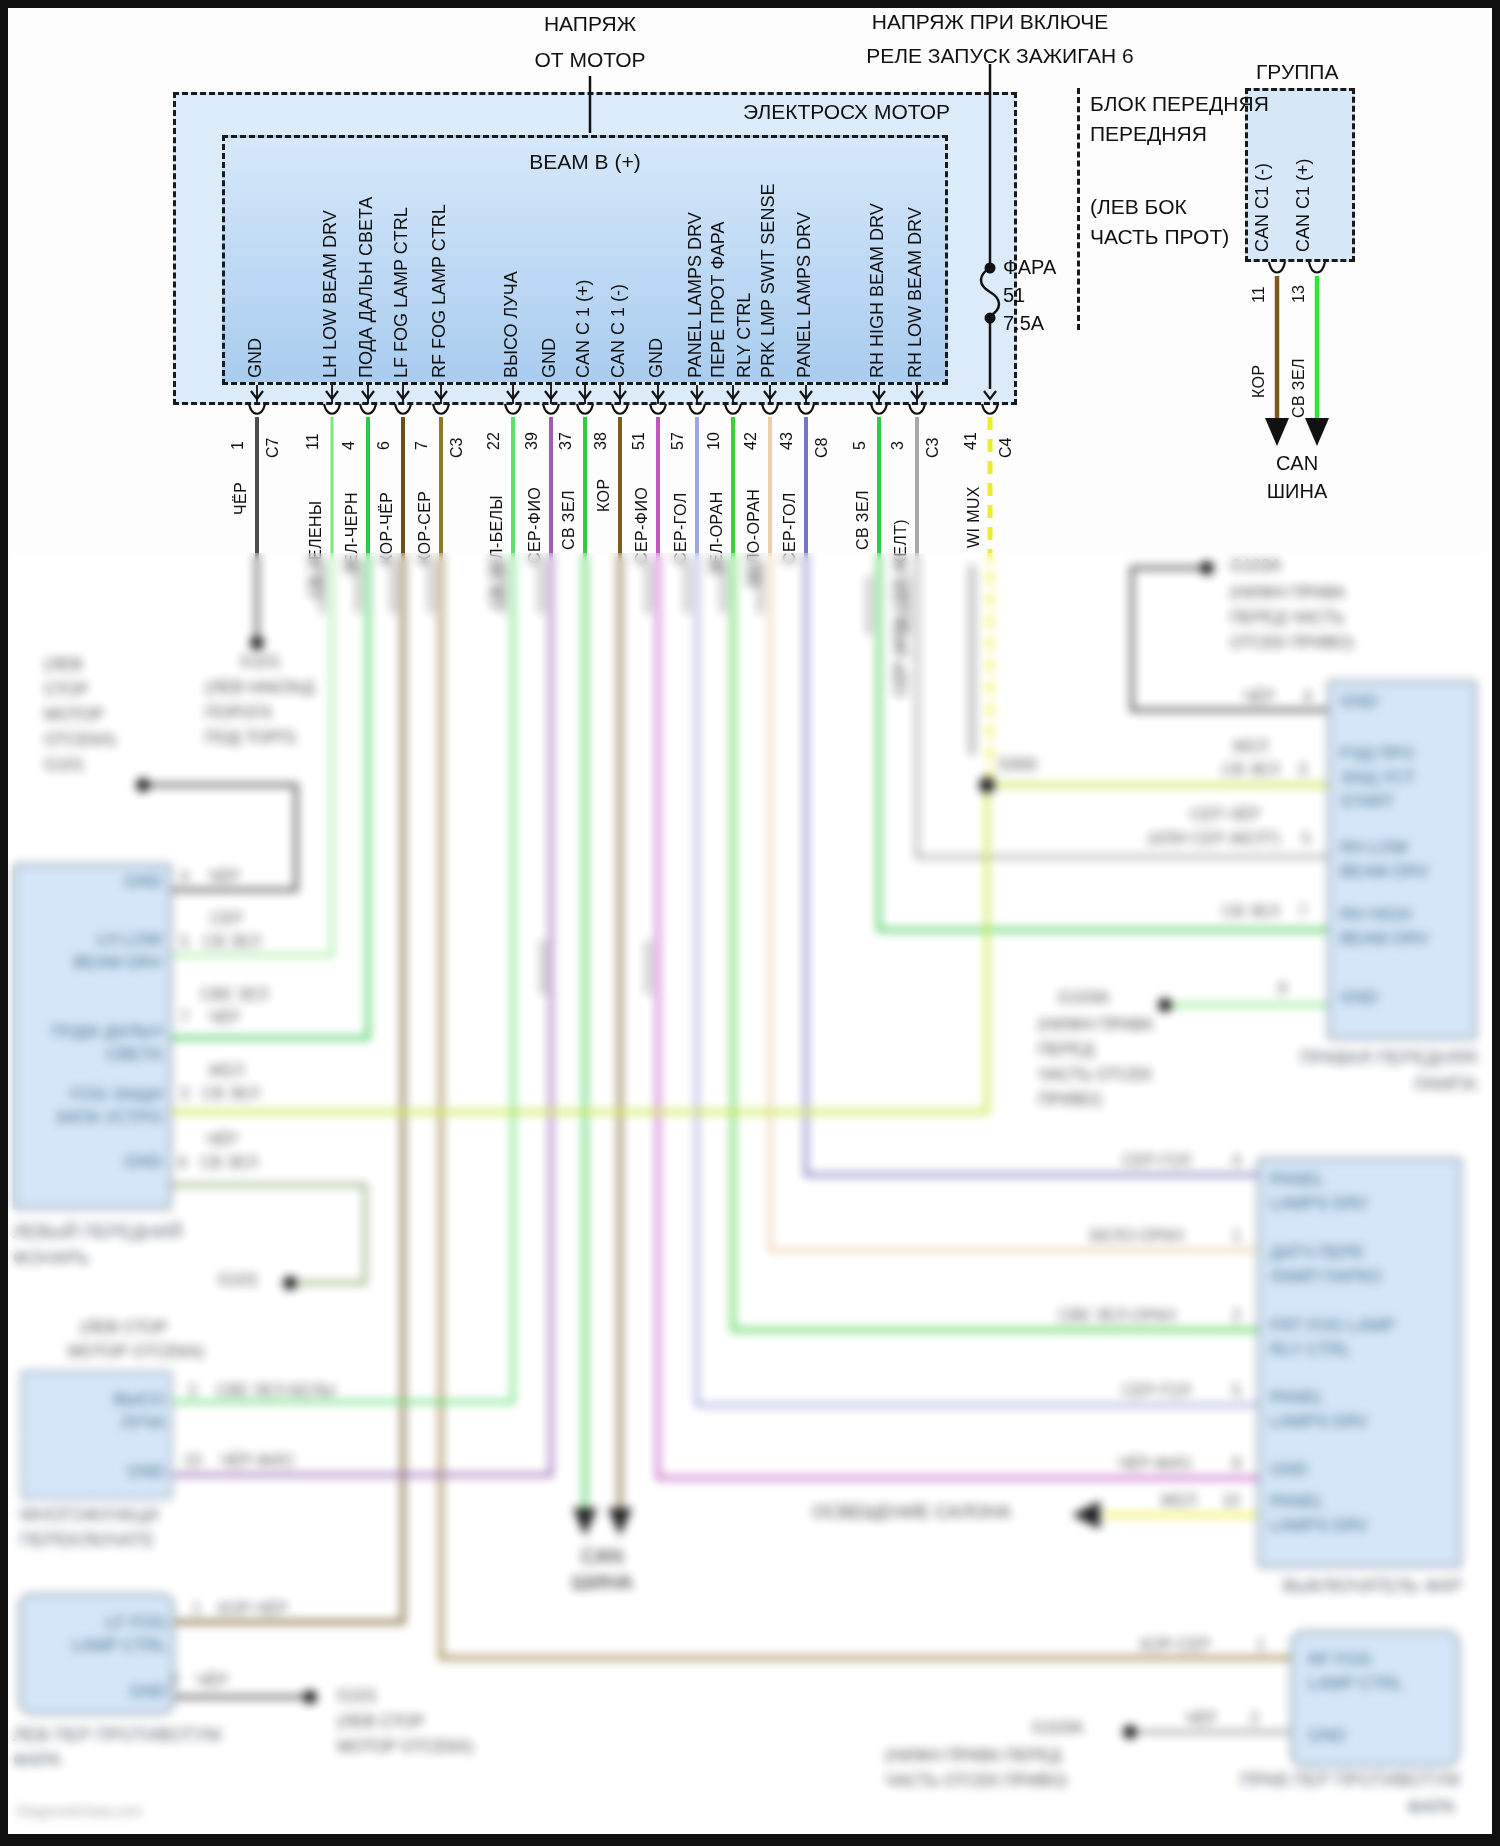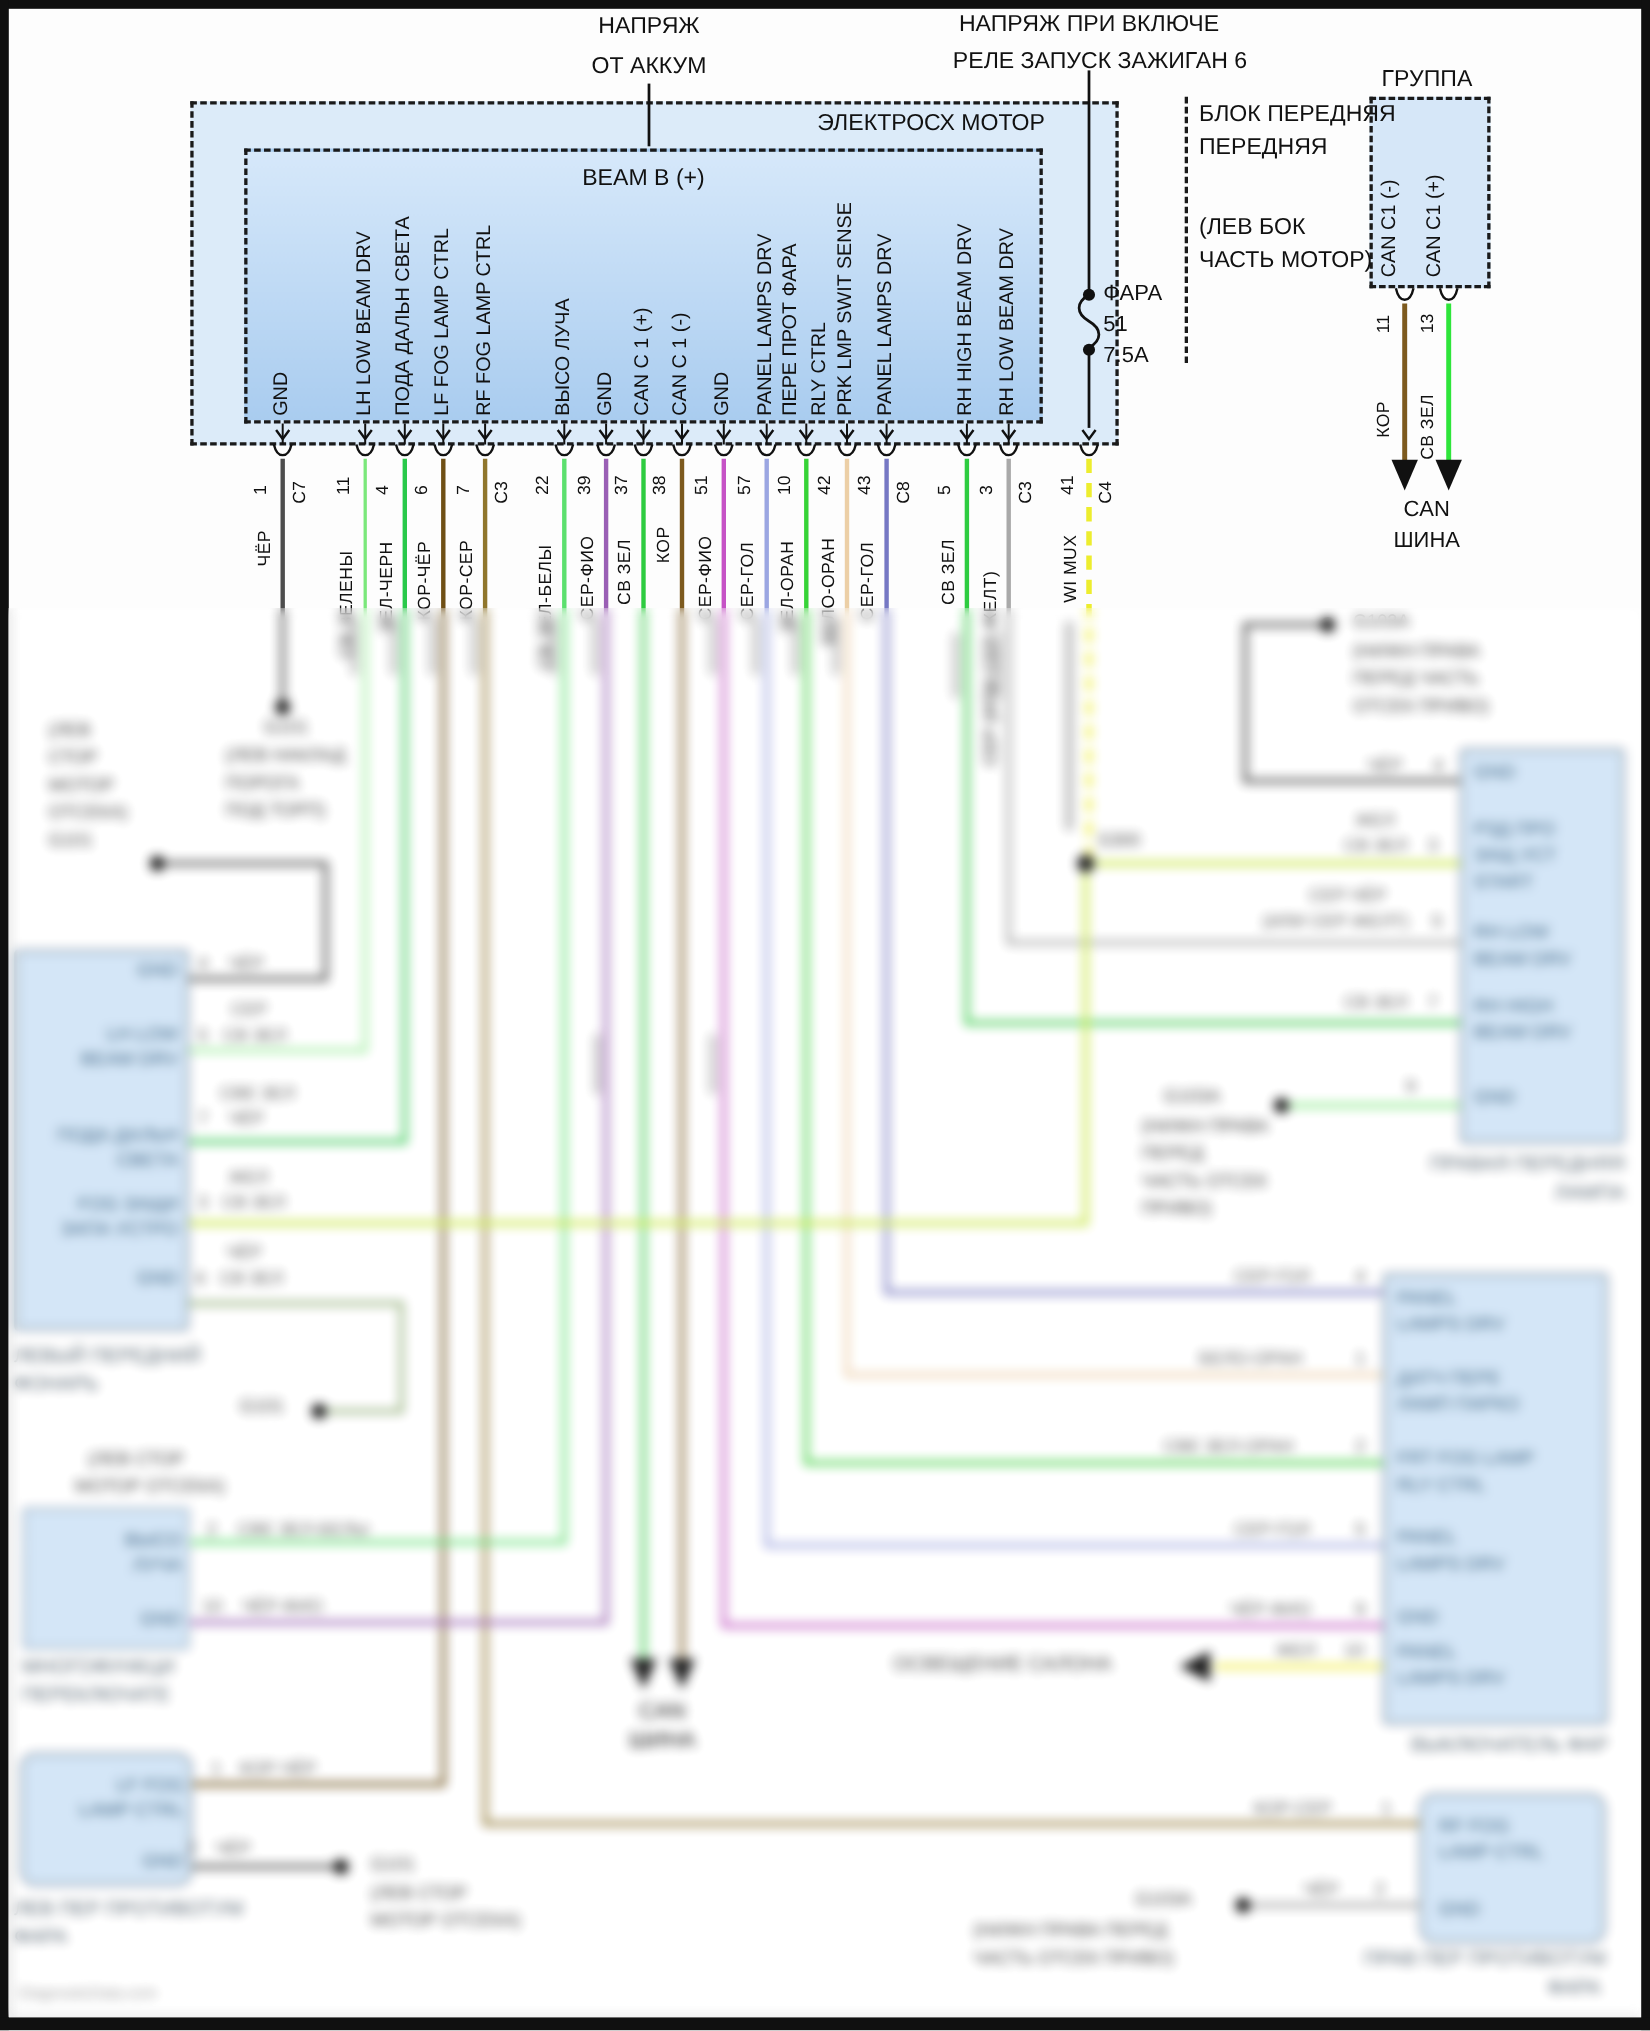--- a/index.html
+++ b/index.html
@@ -127,29 +127,29 @@
   <div class="smudge" style="left:684px;top:562px;width:6px;height:52px"></div>
   <div class="smudge" style="left:720px;top:562px;width:6px;height:52px"></div>
   <div class="smudge" style="left:757px;top:562px;width:6px;height:52px"></div>
   <div class="smudge" style="left:866px;top:575px;width:6px;height:60px"></div>
   <div class="smudge" style="left:904px;top:575px;width:6px;height:60px"></div>
   <div class="smudge" style="left:968px;top:565px;width:8px;height:190px"></div>
   <div class="smudge" style="left:540px;top:940px;width:6px;height:55px"></div>
   <div class="smudge" style="left:645px;top:940px;width:6px;height:55px"></div>
 
   <div class="t hdr txt" style="left:590px;top:12px;transform:translateX(-50%)">НАПРЯЖ</div>
-  <div class="t hdr txt" style="left:590px;top:48px;transform:translateX(-50%)">ОТ АККУМ</div>
+  <div class="t hdr txt" style="left:590px;top:48px;transform:translateX(-50%)">ОТ МОТОР</div>
   <div class="t hdr txt" style="left:990px;top:10px;transform:translateX(-50%)">НАПРЯЖ ПРИ ВКЛЮЧЕ</div>
   <div class="t hdr txt" style="left:1000px;top:44px;transform:translateX(-50%)">РЕЛЕ ЗАПУСК ЗАЖИГАН 6</div>
   <div class="t hdr txt" style="left:950px;top:100px;transform:translateX(-100%)">ЭЛЕКТРОСХ МОТОР</div>
   <div class="t hdr txt" style="left:585px;top:150px;transform:translateX(-50%)">BEAM B (+)</div>
   <div class="t hdr txt" style="left:1090px;top:92px">БЛОК ПЕРЕДНЯЯ</div>
   <div class="t hdr txt" style="left:1090px;top:122px">ПЕРЕДНЯЯ</div>
   <div class="t hdr txt" style="left:1090px;top:195px">(ЛЕВ БОК</div>
-  <div class="t hdr txt" style="left:1090px;top:225px">ЧАСТЬ МОТОР)</div>
+  <div class="t hdr txt" style="left:1090px;top:225px">ЧАСТЬ ПРОТ)</div>
   <div class="t hdr txt" style="left:1256px;top:60px">ГРУППА</div>
 
   <div class="t txt" style="left:1003px;top:256px">ФАРА</div>
   <div class="t txt" style="left:1003px;top:284px">51</div>
   <div class="t txt" style="left:1003px;top:312px">7.5A</div>
 
   <div class="v pl txt" style="left:1253px;top:252px">CAN C1 (-)</div>
   <div class="v pl txt" style="left:1294px;top:252px">CAN C1 (+)</div>
   <div class="v pn txt" style="left:1251px;top:303px">11</div>
   <div class="v pn txt" style="left:1291px;top:303px">13</div>

